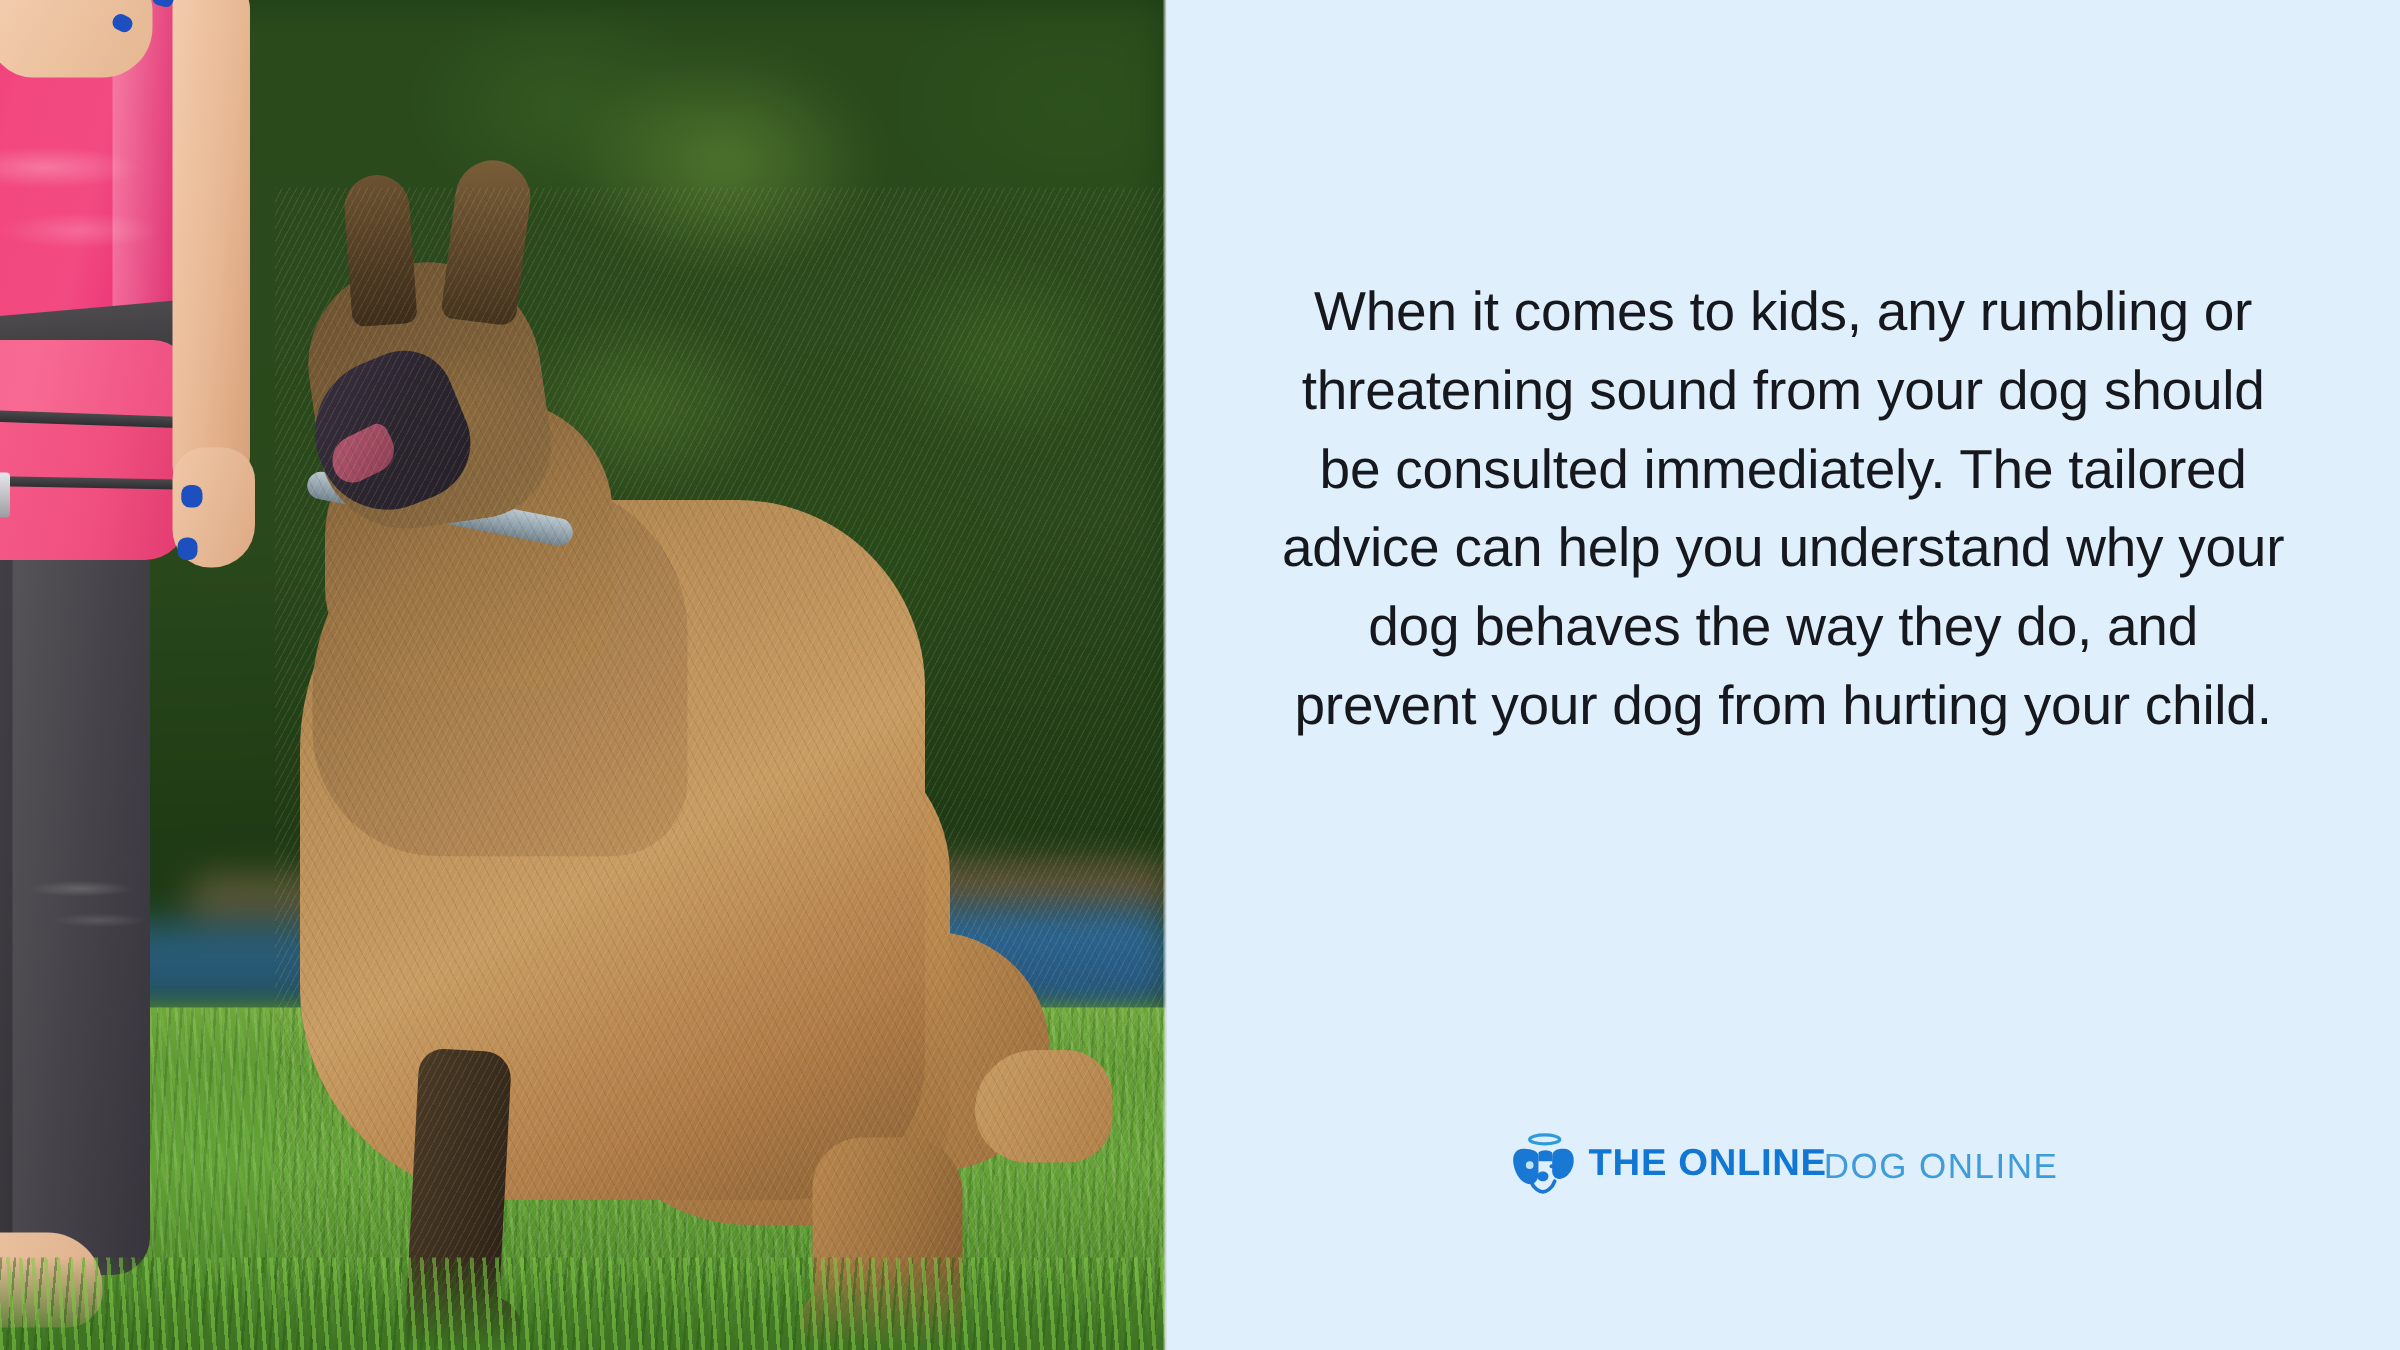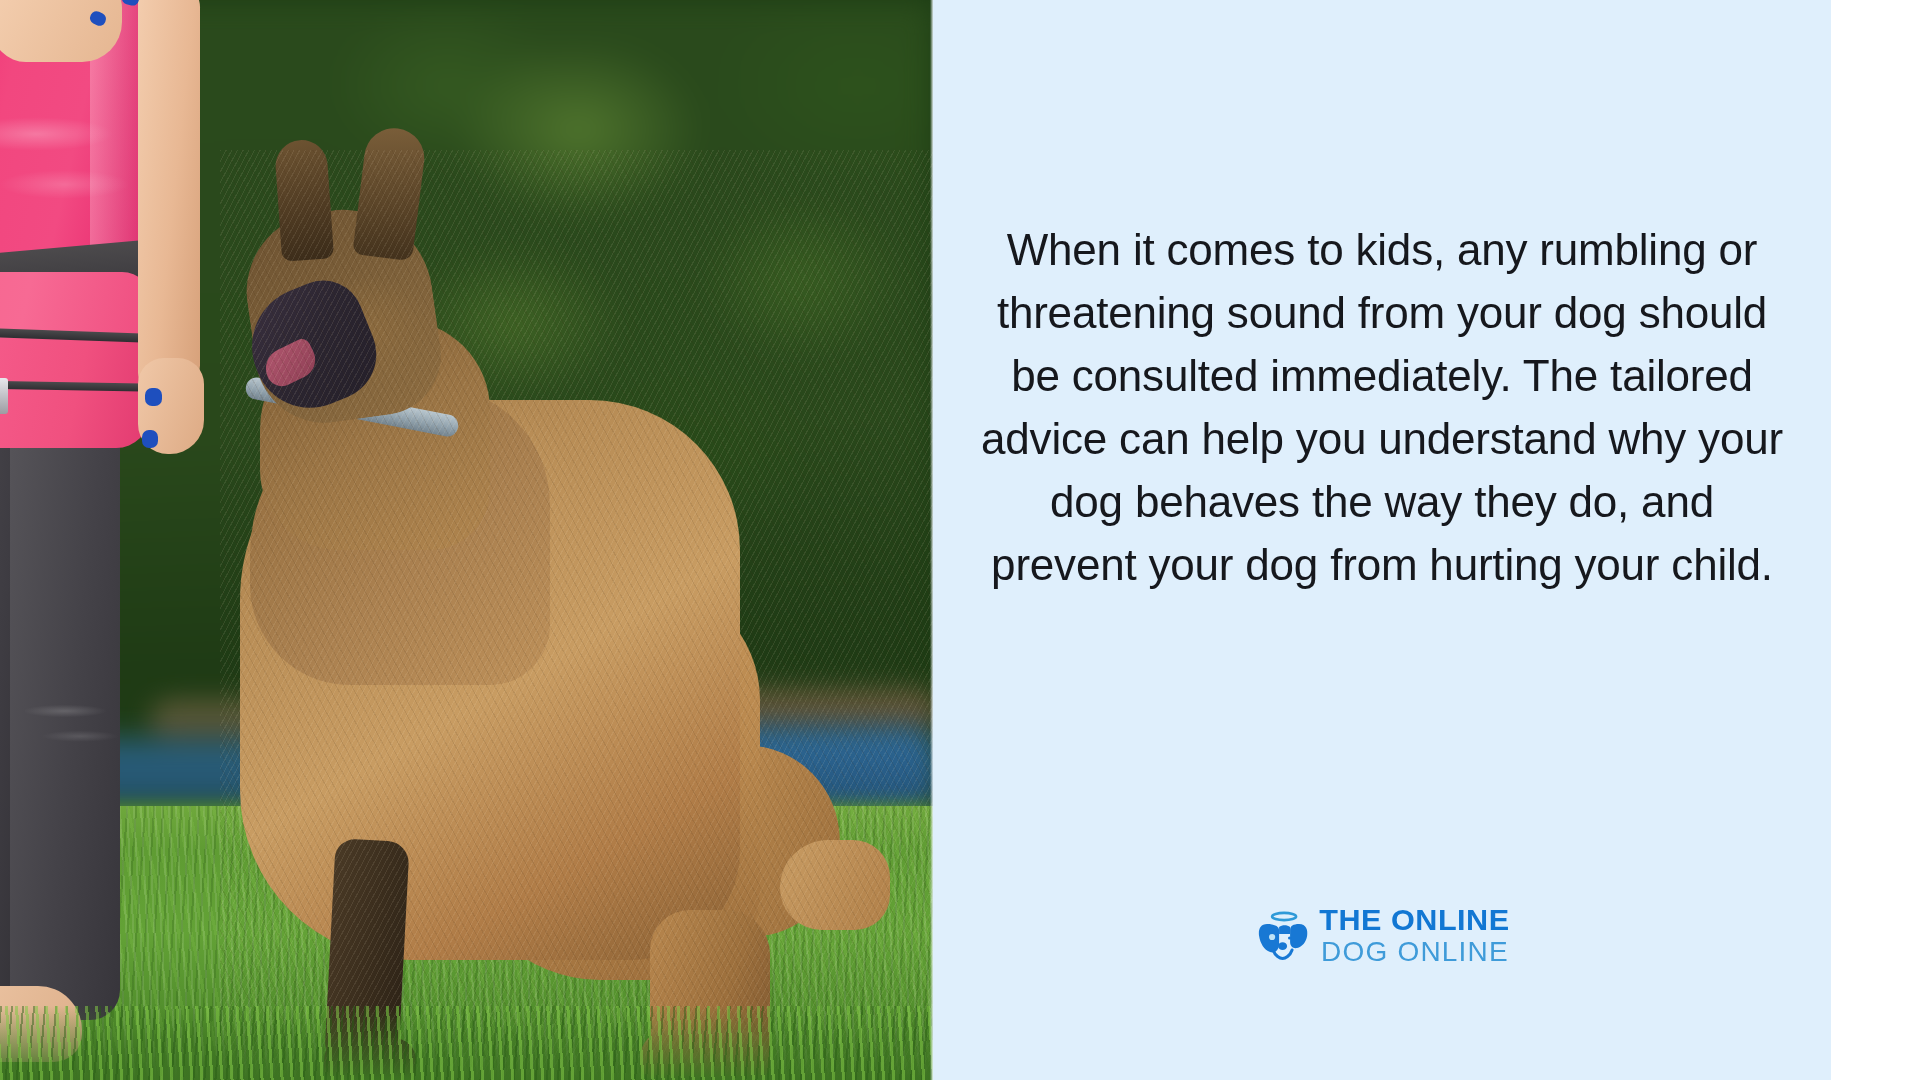--- a/index.html
+++ b/index.html
@@ -284,21 +284,21 @@
 
   
   .seam{
     position:absolute; right:0; top:0; width:3px; height:1080px;
     background:linear-gradient(90deg, rgba(255,255,255,.0), rgba(240,248,255,.85));
   }
 
   
   .text-pane{
     position:relative;
-    width:898px; height:1080px;
+    width:987px; height:1080px;
     background:#dfeffc;
     display:flex;
     flex-direction:column;
     align-items:center;
   }
   .quote{
     width:810px;
     margin-top:218px;
     text-align:center;
     color:#16181d;
@@ -311,21 +311,21 @@
   .logo{
     position:absolute;
     left:50%;
     transform:translateX(-50%);
     top:905px;
     display:flex;
     align-items:center;
     gap:10px;
   }
   .logo-mark{ width:56px; height:52px; position:relative; display:block; }
-  .logo-words{ display:flex; flex-direction:column; line-height:1; }
+  .logo-words{ display:flex; flex-direction:row; line-height:1; }
   .logo-line1{
     font-size:30px; font-weight:700; letter-spacing:.5px;
     color:#1277d3; font-family:"Liberation Sans", sans-serif;
     transform:scaleX(1.02);
   }
   .logo-line2{
     font-size:28px; font-weight:400; letter-spacing:1.2px;
     color:#3f9bd9; font-family:"Liberation Sans", sans-serif;
     margin-top:3px;
   }

